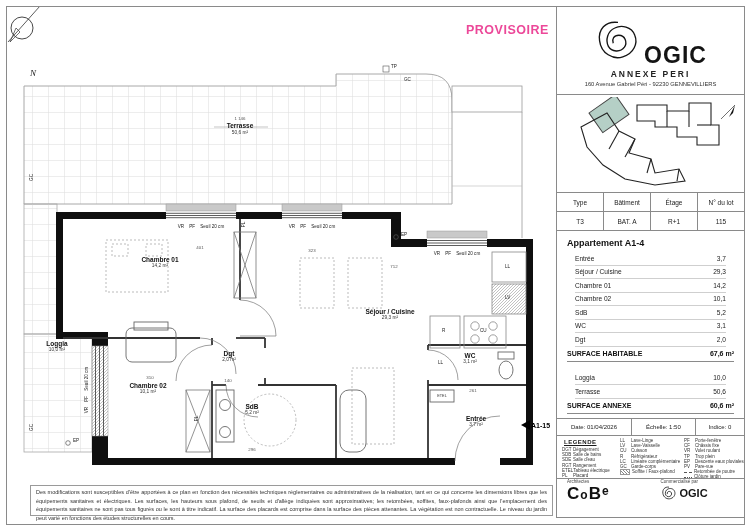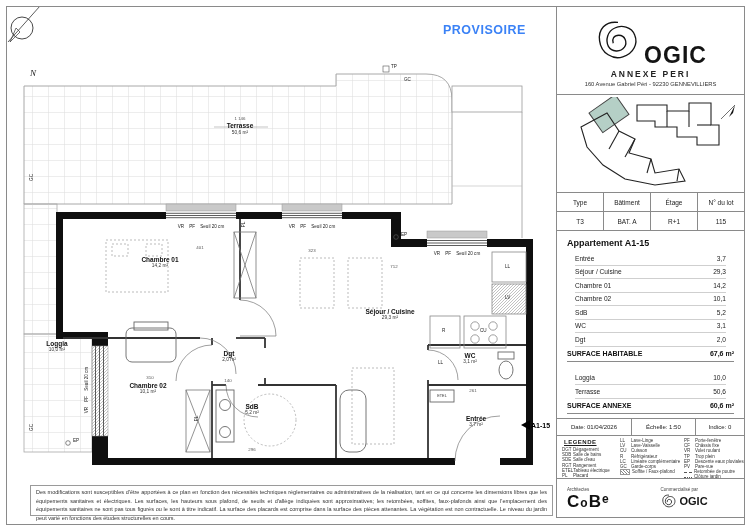--- a/index.html
+++ b/index.html
@@ -2,21 +2,21 @@
 <html><head>
 <meta charset="utf-8">
 <style>
   html,body{margin:0;padding:0;background:#fff;}
   body{font-family:"Liberation Sans", sans-serif; color:#1a1a1a;}
   .sheet{position:relative;width:750px;height:530px;background:#fff;overflow:hidden;}
   .frame{position:absolute;left:6px;top:6px;right:5px;bottom:5px;border:1px solid #8a8a8a;pointer-events:none;}
   
   .plan{position:absolute;left:0;top:0;width:556px;height:518px;}
   .plan svg{position:absolute;left:0;top:0;}
-  .stamp{position:absolute;left:443px;top:23px;font-size:12.5px;font-weight:bold;color:#3b82f6;letter-spacing:.5px;}
+  .stamp{position:absolute;left:466px;top:23px;font-size:12.5px;font-weight:bold;color:#ec4899;letter-spacing:.5px;}
   .room-label{position:absolute;transform:translateX(-50%);text-align:center;line-height:1.1;white-space:nowrap;}
   .room-name{font-size:6.5px;font-weight:bold;color:#111;}
   .room-area{font-size:4.8px;color:#333;}
   .winlbl{position:absolute;transform:translateX(-50%);font-size:4.6px;color:#222;white-space:pre;}
   .winlbl.vert{transform:translate(-50%,-50%) rotate(-90deg);}
   .mk{position:absolute;font-size:4.6px;color:#222;white-space:nowrap;}
   .mk.vert{transform:rotate(-90deg);}
   .dim{position:absolute;transform:translateX(-50%);font-size:4.4px;color:#555;white-space:nowrap;}
   .ter-label{position:absolute;transform:translateX(-50%);text-align:center;line-height:1.25;white-space:nowrap;}
   .ter-dim{font-size:4.4px;color:#555;}
@@ -61,21 +61,21 @@
   .lg-col{position:absolute;top:0;}
   .lg-col.c1{left:2px;top:9px;width:58px;}
   .lg-col.c2{left:60px;top:0;width:64px;}
   .lg-col.c3{left:124px;top:0;width:62px;}
   .lg-item{font-size:4.5px;line-height:5.2px;color:#333;white-space:nowrap;}
   .lg-abbr{display:inline-block;min-width:11px;}
   .sw{display:inline-block;width:8px;margin-right:2px;vertical-align:middle;}
   .sw-hatch{height:4px;background:repeating-linear-gradient(45deg,#888 0,#888 .6px,transparent .6px,transparent 2px);border:.5px solid #999;}
   .sw-dash{height:0;border-top:1px dashed #555;}
   .sw-dots{height:0;border-top:1px dotted #555;}
-  .credits-box{flex:1;display:flex;align-items:center;}
+  .credits-box{flex:1;display:flex;align-items:flex-start;}
   .cred{flex:1;display:flex;flex-direction:column;justify-content:center;padding-left:10px;}
   .cred-lbl{font-size:4.5px;color:#444;margin-bottom:1px;}
   .cobe{font-weight:bold;color:#111;letter-spacing:1px;line-height:1;}
   .cobe .big{font-size:17px;}
   .cobe .small{font-size:12px;}
   .cobe .sup{font-size:12px;position:relative;top:-4px;}
   .seller-row{display:flex;align-items:center;gap:3px;}
   .seller-name{font-size:11px;font-weight:800;color:#141414;}
   
   .disc{position:absolute;left:30px;top:485px;width:523px;height:31px;border:1px solid #9a9a9a;box-sizing:border-box;padding:2px 5px;font-size:5.5px;line-height:1.55;color:#333;text-align:justify;background:#fff;}
@@ -344,21 +344,21 @@
       </div>
       <div class="info-r">
         <div class="info-c">T3</div>
         <div class="info-c">BAT. A</div>
         <div class="info-c">R+1</div>
         <div class="info-c">115</div>
       </div>
     </div>
 
     <div class="tb-box apt-box">
-      <div class="apt-title">Appartement A1-15</div>
+      <div class="apt-title">Appartement A1-4</div>
       <div class="srow">
           <span>Entrée</span>
           <span class="v">3,7</span>
         </div>
       <div class="srow">
           <span>Séjour / Cuisine</span>
           <span class="v">29,3</span>
         </div>
       <div class="srow">
           <span>Chambre 01</span>

